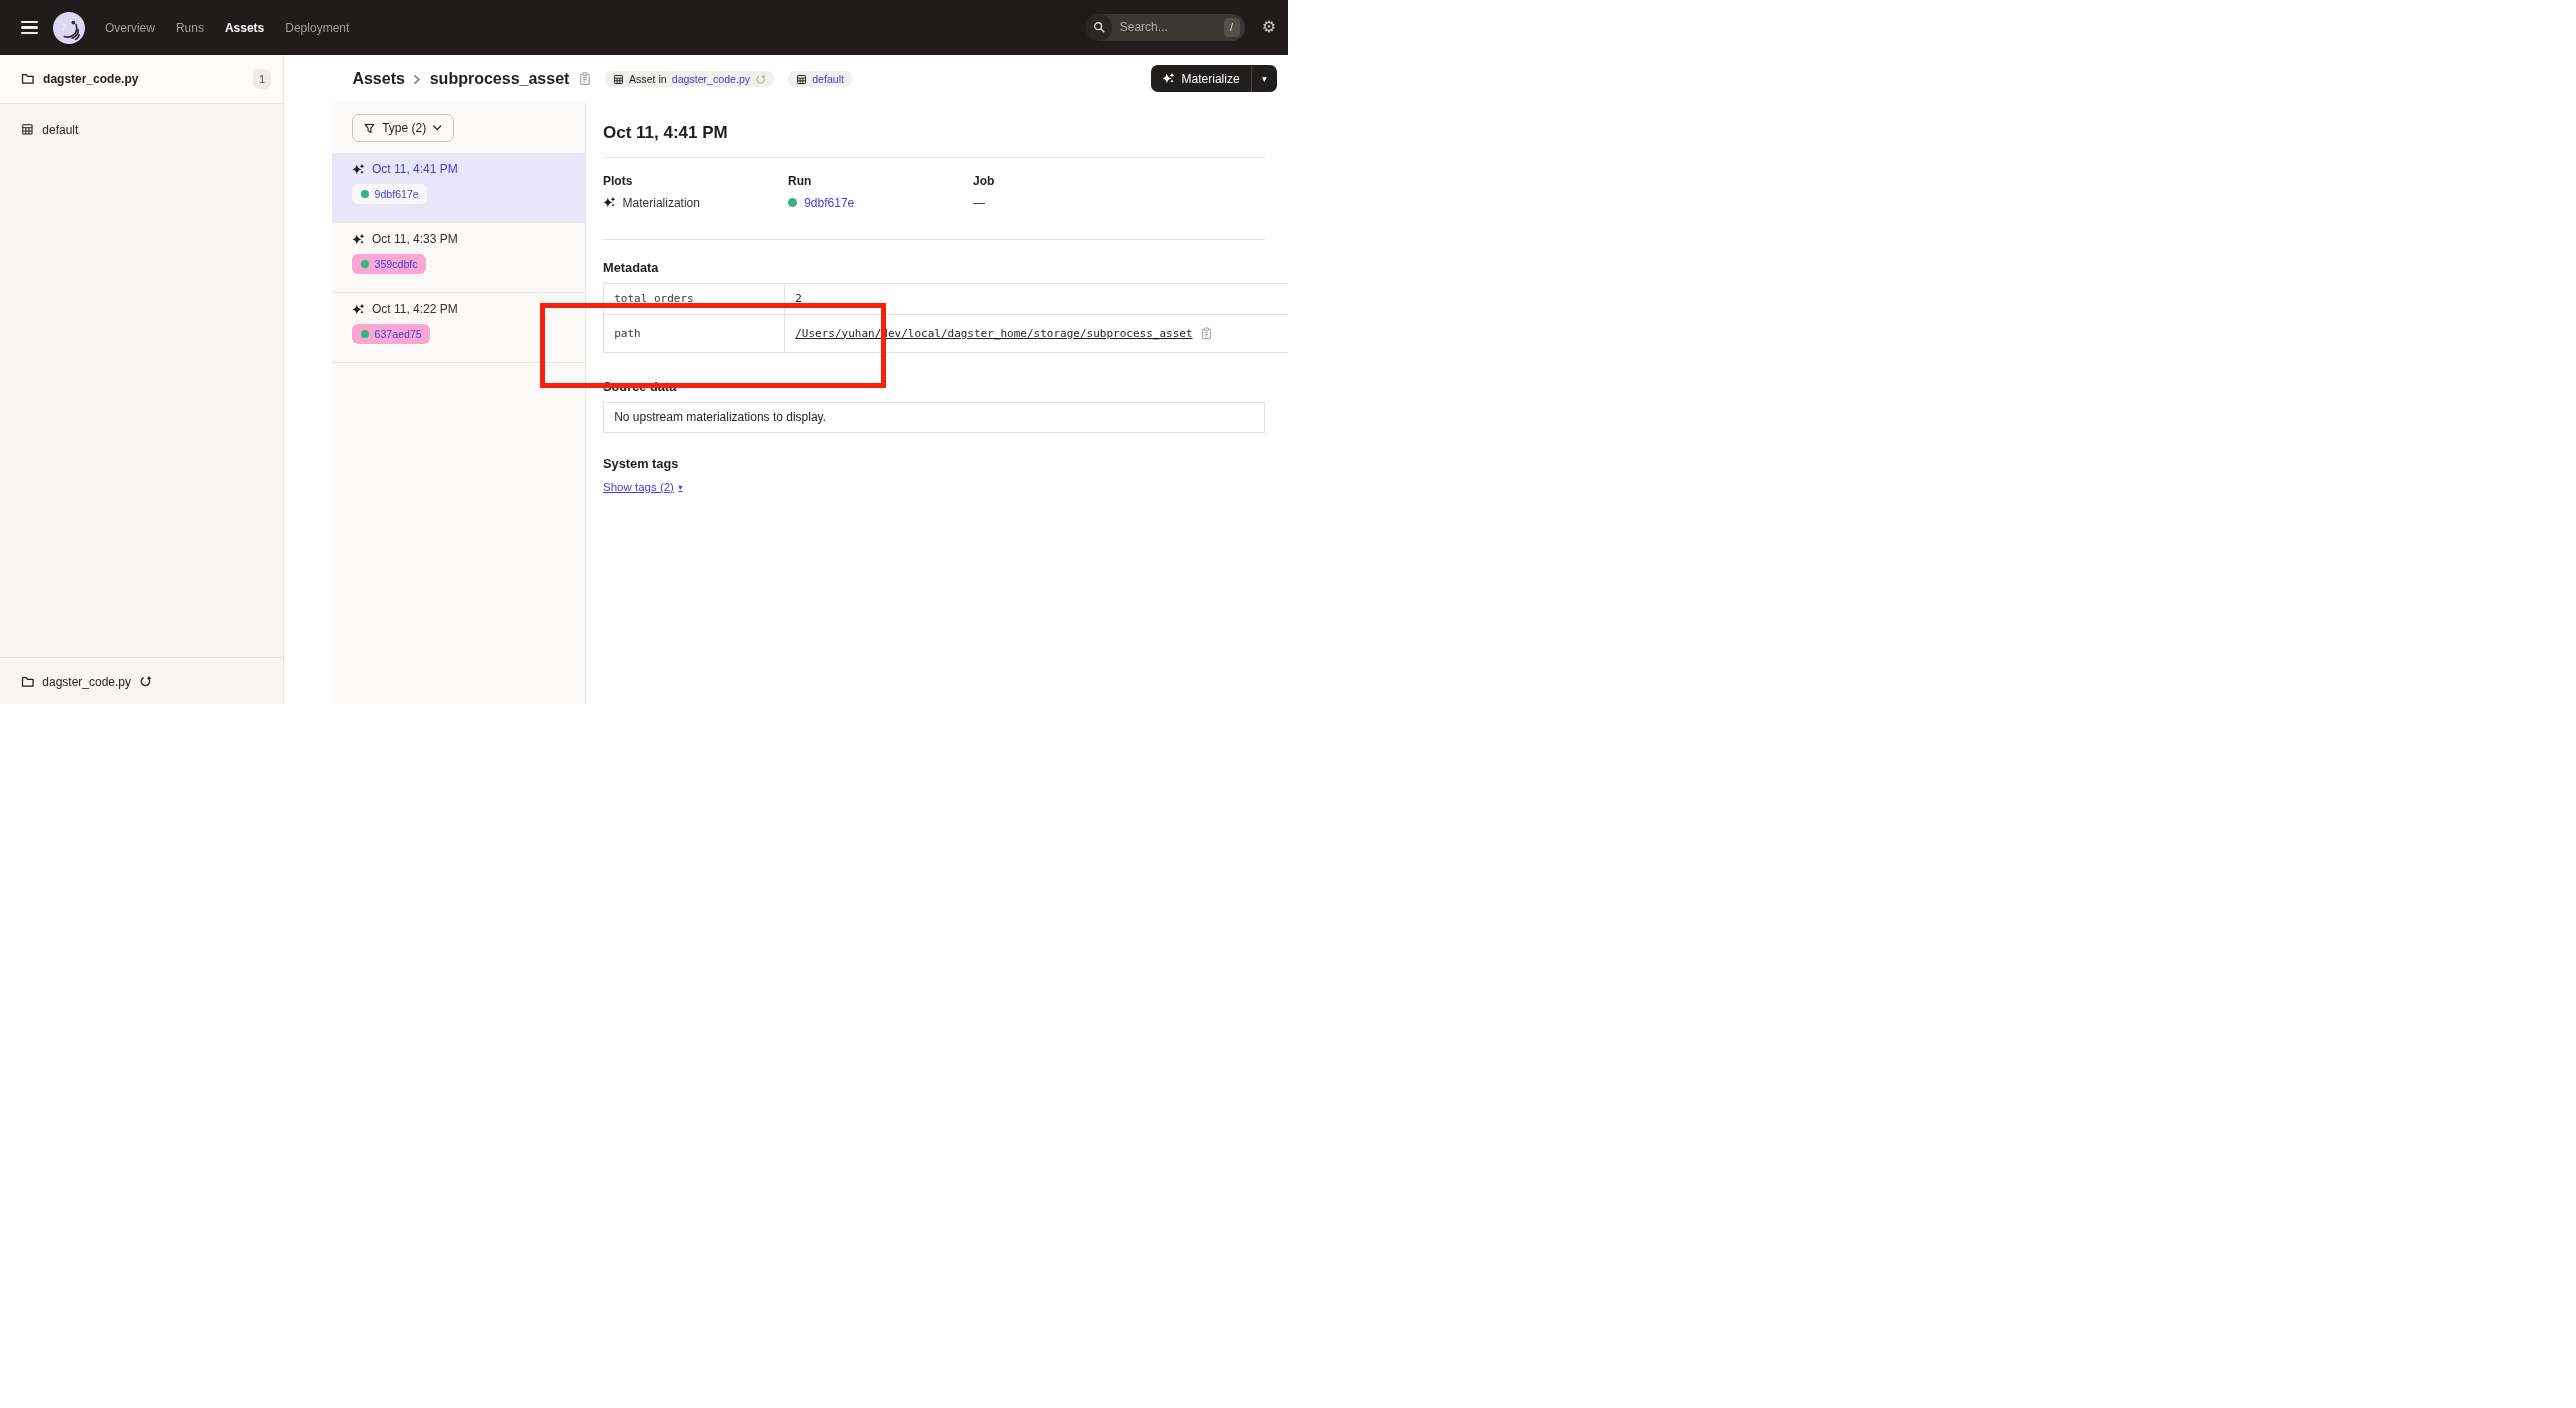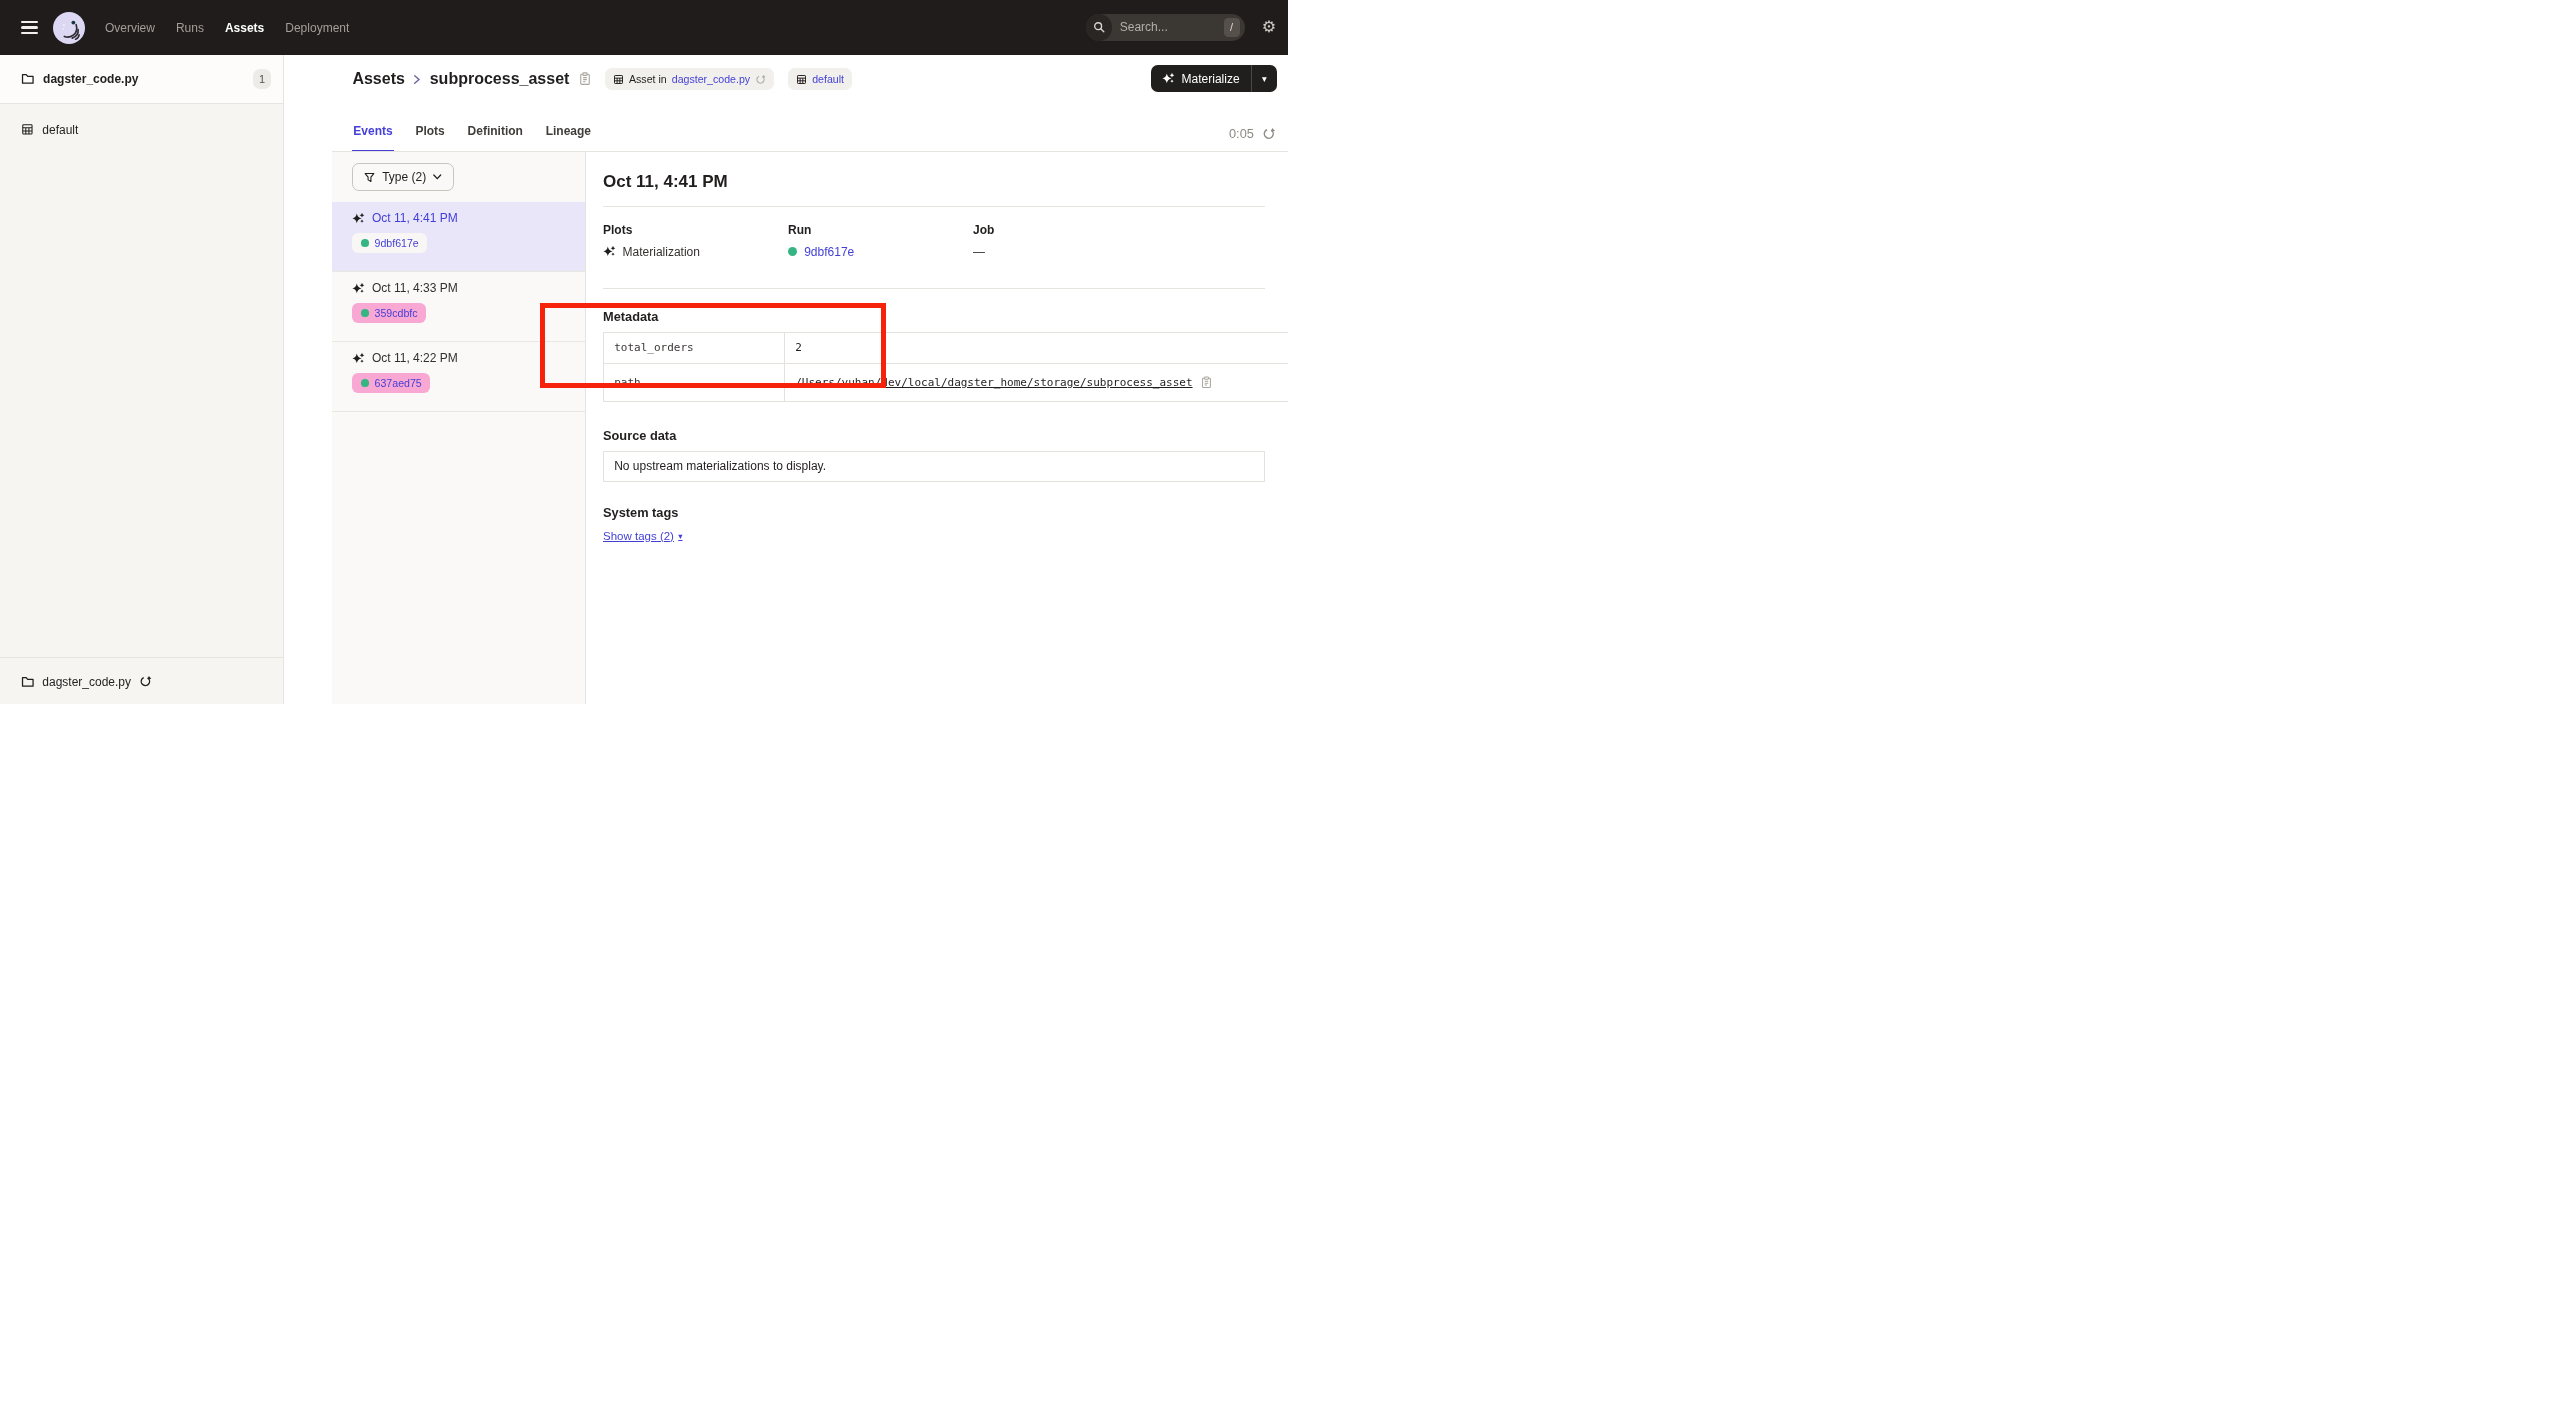--- a/index.html
+++ b/index.html
@@ -32,21 +32,21 @@
   .side-row-sub { margin-top:11px; height:29px; display:flex; align-items:center; padding:0 12px 0 21px; gap:8.5px; font-size:12px; cursor:pointer; }
   .side-bottom { position:absolute; left:0; right:0; bottom:0; height:48px; border-top:0.9px solid #e7e4e0; display:flex; align-items:center; padding:0 12px 0 21px; gap:7.7px; font-size:12px; cursor:pointer; }
 
   main { flex:1; display:flex; flex-direction:column; min-width:0; background:#ffffff; position:relative; }
   .page-header { height:48px; display:flex; align-items:center; padding-left:20.4px; }
   .crumbs { display:flex; align-items:center; gap:7.7px; }
   .crumb { font-size:16px; font-weight:600; color:#211e1e; text-decoration:none; }
   a.crumb { cursor:pointer; }
   .chev { color:#6f6ca2; margin:0 0.9px; }
   .copy-ic { color:#a9a59f; cursor:pointer; margin-left:1.7px; }
-  .badge { display:inline-flex; align-items:center; gap:5.1px; height:22px; padding:0 7.7px; background:#f2f0ed; border-radius:6.8px; font-size:10.6px; color:#211e1e; margin-left:6.8px; cursor:pointer; }
+  .badge { display:inline-flex; align-items:center; gap:5.1px; height:16px; padding:0 7.7px; background:#f2f0ed; border-radius:6.8px; font-size:10.6px; color:#211e1e; margin-left:6.8px; cursor:pointer; }
   .badge a { color:#433fd6; text-decoration:none; cursor:pointer; }
   .badge .rfr { color:#b2aea8; }
 
   .materialize { position:absolute; top:10.2px; right:11px; height:27px; background:#211e1e; border-radius:6.8px; display:flex; align-items:stretch; color:#fff; }
   .mat-main { display:flex; align-items:center; gap:6.8px; padding:0 11px; font-size:12px; cursor:pointer; }
   .mat-caret { width:26.4px; display:flex; align-items:center; justify-content:center; border-left:0.9px solid #4c4846; font-size:9.4px; cursor:pointer; }
 
   .tabsrow { height:49px; border-bottom:0.9px solid #e7e4e0; display:flex; align-items:flex-end; padding:0 12px 0 20.4px; position:relative; }
   .tabs { display:flex; gap:21px; }
   .tab { font-size:12px; font-weight:600; color:#403d3b; padding:0 0.9px 12px; border-bottom:1.7px solid transparent; text-decoration:none; cursor:pointer; }
@@ -221,39 +221,20 @@
             <path d="M6 2 Q6.8 7.2 12 8 Q6.8 8.8 6 14 Q5.2 8.8 0.5 8 Q5.2 7.2 6 2 Z"></path>
             <path d="M12.5 1 Q12.9 3.6 15.5 4 Q12.9 4.4 12.5 7 Q12.1 4.4 9.5 4 Q12.1 3.6 12.5 1 Z"></path>
             <path d="M12.5 9.5 Q12.8 11.2 14.5 11.5 Q12.8 11.8 12.5 13.5 Q12.2 11.8 10.5 11.5 Q12.2 11.2 12.5 9.5 Z"></path>
           </svg>
           <span>Materialize</span>
         </span>
         <span class="mat-caret">▾</span>
       </div>
     </div>
 
-    <div class="tabsrow">
-      <div class="tabs">
-        <a class="tab active">Events</a>
-        <a class="tab">Plots</a>
-        <a class="tab">Definition</a>
-        <a class="tab">Lineage</a>
-      </div>
-      <div class="timer">
-        <span>0:05</span>
-        <span class="rfr">
-          <svg width="13.6" height="13.6" viewBox="0 0 16 16">
-            <g fill="none" stroke="#8d8983" stroke-width="1.7">
-                <circle cx="8" cy="8" r="5.2" stroke-dasharray="27 6" transform="rotate(-58 8 8)"></circle>
-              </g>
-            <polygon points="12.2,1.2 15.4,4.6 10.8,5.4" fill="#8d8983"></polygon>
-          </svg>
-        </span>
-      </div>
-    </div>
 
     <div class="content">
 
       <section class="events">
         <div class="filterbar">
           <button class="filterbtn">
             <svg width="11" height="11" viewBox="0 0 14 14" fill="none" stroke="#211e1e" stroke-width="1.4" stroke-linejoin="round">
               <path d="M1.5 2 H12.5 L8.8 6.6 V12 L5.2 10 V6.6 Z"></path>
             </svg>
             <span>Type (2)</span>

